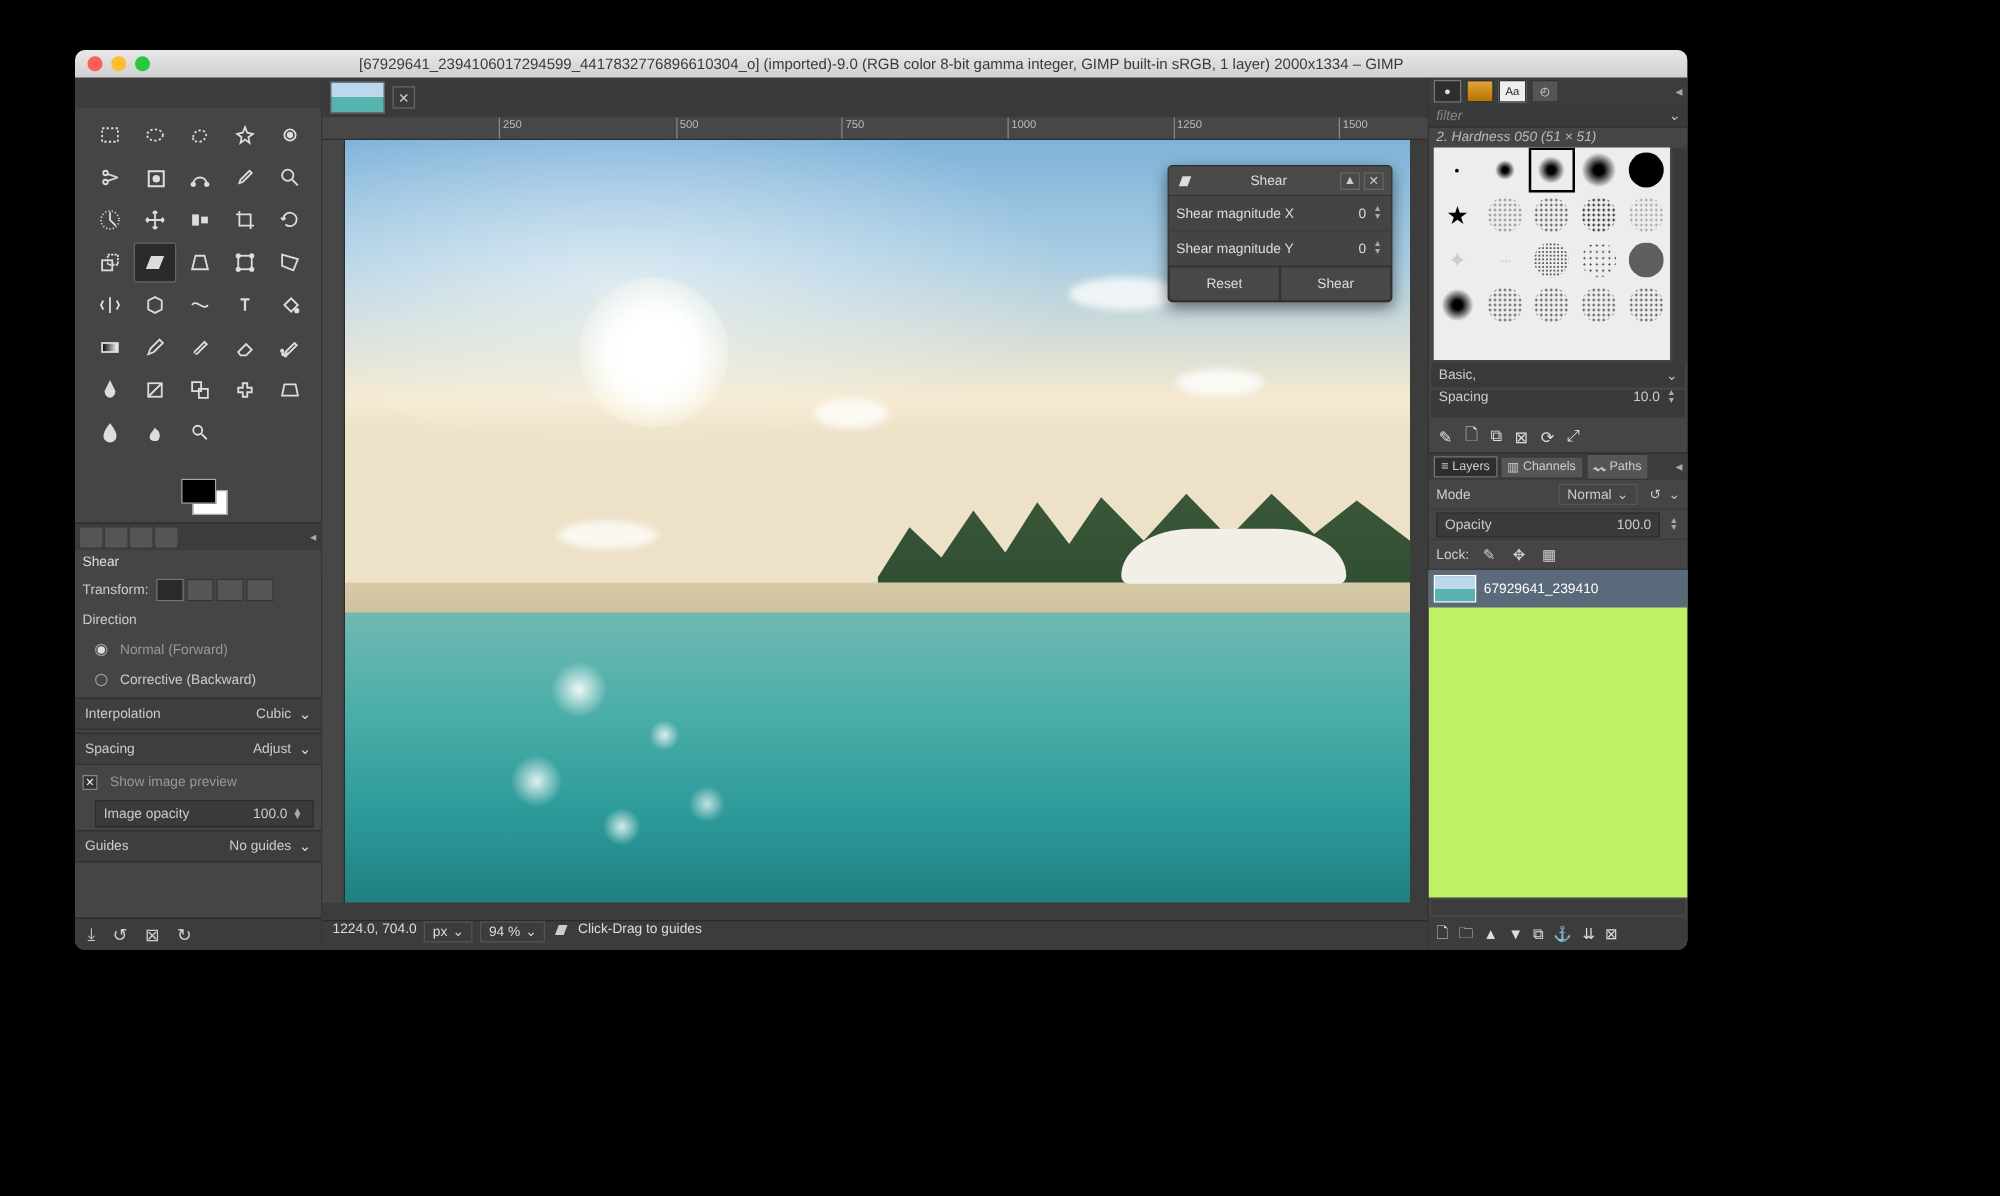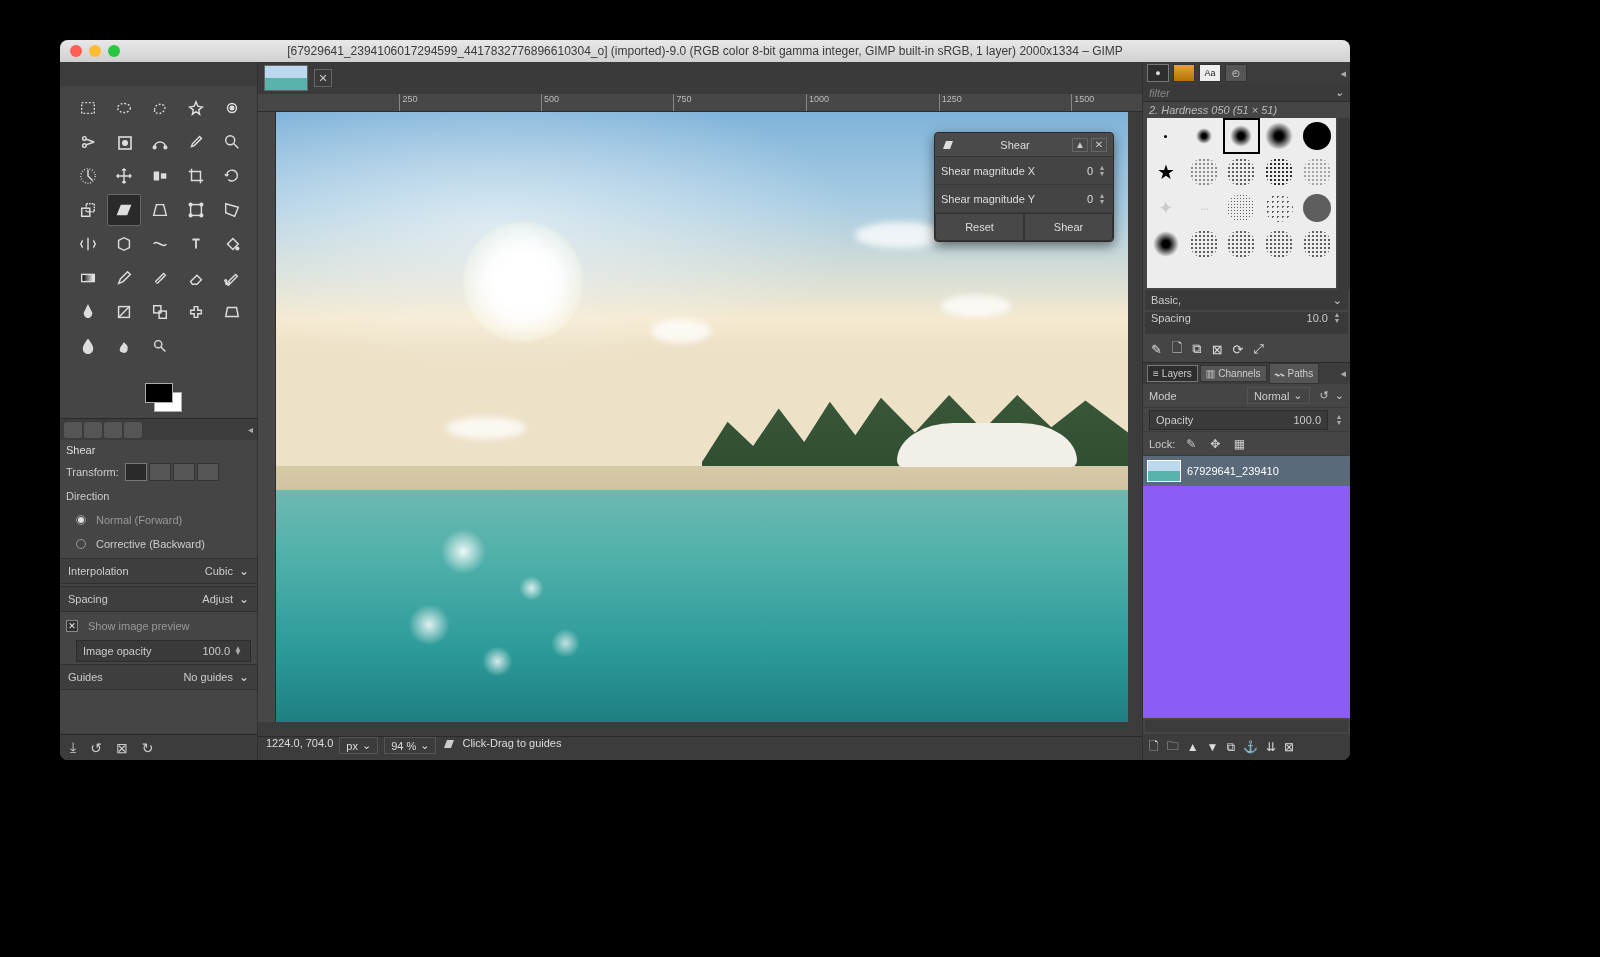--- a/index.html
+++ b/index.html
@@ -112,21 +112,21 @@
 
   .ltabs { height:22px; background:#3c3c3c; border-top:1px solid #2a2a2a; display:flex; align-items:center; gap:2px; padding:0 4px; }
   .ltab { display:flex; align-items:center; gap:3px; padding:2px 5px; background:#555; border:1px solid #333; font-size:10px; }
   .ltab.on { background:#2e2e2e; border-color:#777; }
   .lrow { display:flex; align-items:center; height:24px; padding:0 6px; gap:6px; background:#454545; border-bottom:1px solid #3a3a3a; }
   .lrow .dd { margin-left:auto; border:1px solid #555; padding:1px 6px; display:flex; align-items:center; gap:4px; }
   .opslider { flex:1; height:20px; background:#3a3a3a; border:1px solid #2c2c2c; padding:0 6px; display:flex; align-items:center; }
   .opslider .v { margin-left:auto; }
   .lock { height:24px; display:flex; align-items:center; gap:8px; padding:0 6px; border-bottom:1px solid #3a3a3a; }
   .lock .ic { width:16px; height:16px; display:flex; align-items:center; justify-content:center; font-size:12px; }
-  .layerlist { flex:1; background:#8b5cf6; min-height:200px; }
+  .layerlist { flex:1; background:#bef264; min-height:200px; }
   .layer { display:flex; align-items:center; height:30px; background:#5a6a7a; padding:0 4px; gap:6px; }
   .layer .th { width:34px; height:22px; background:linear-gradient(180deg,#bcd8ee 50%,#57b3ad 50%); border:1px solid #fff; }
   .layer .nm { white-space:nowrap; overflow:hidden; text-overflow:ellipsis; color:#fff; }
   .rscroll { height:12px; background:#3c3c3c; margin:2px; }
   .rfoot { height:26px; background:#3c3c3c; display:flex; align-items:center; gap:8px; padding:0 6px; color:#ddd; font-size:12px; }
   .rfoot span { cursor:pointer; }
 </style>
 </head>
 <body>
 

